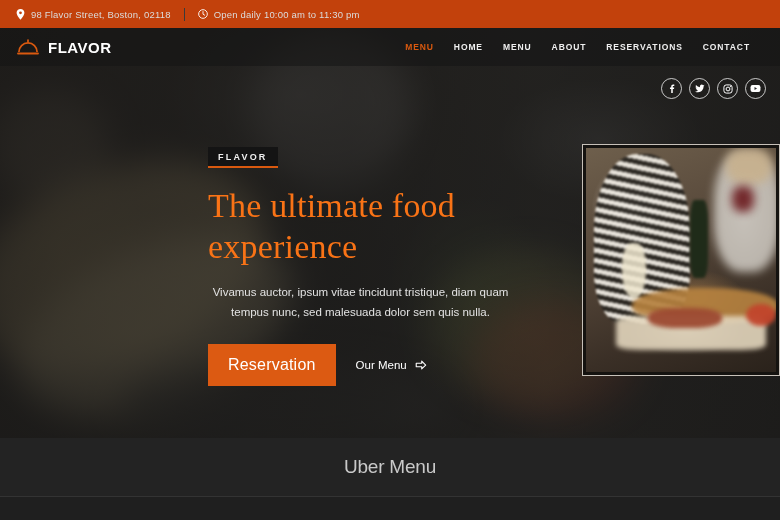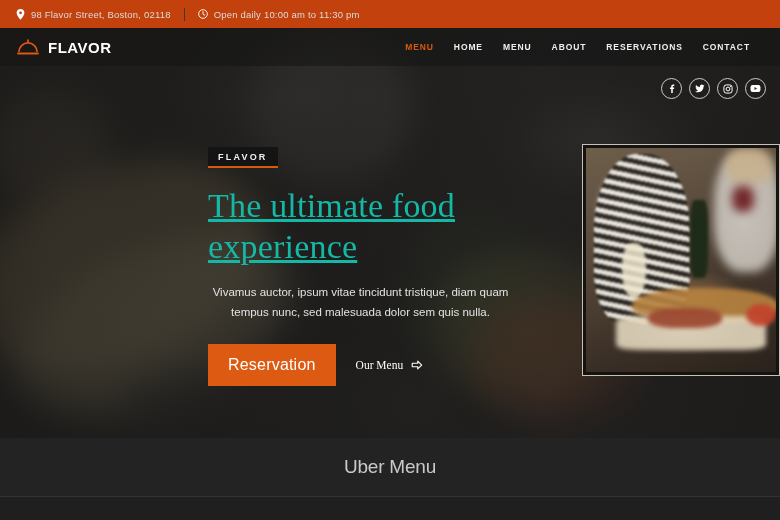--- a/index.html
+++ b/index.html
@@ -80,36 +80,35 @@
   
   .hero-content{ position:absolute; left:208px; top:146px; width:330px; z-index:4; }
   .badge{
     display:inline-block; background:#141414; color:#efefef;
     font-size:9px; font-weight:bold; letter-spacing:2.2px;
     padding:5px 10px 4px; border-bottom:2px solid #d9590f;
   }
   .hero-title{
     margin-top:17px;
     font-family:"Liberation Serif", serif;
-    font-size:34px; line-height:1.22; font-weight:normal; color:#14b8a6;
+    font-size:34px; line-height:1.22; font-weight:normal; color:#f97316;
     letter-spacing:.2px;
-    text-decoration:underline;
   }
   .hero-desc{
     margin-top:14px; font-size:11.5px; line-height:1.75; color:#e2e2e2; max-width:305px;text-align:center;
   }
   .hero-actions{ margin-top:22px; display:flex; align-items:center; gap:18px; }
   .btn-primary{
     background:#dc5a12; color:#fff; border:none;
     font-family:inherit; font-size:16px;
     padding:12px 20px; cursor:pointer; letter-spacing:.2px;
   }
   .btn-ghost{
     background:none; border:none; color:#fff; cursor:pointer;
-    font-family:Liberation Serif, serif; font-size:11.5px;
+    font-family:Liberation Sans, sans-serif; font-size:11.5px;
     display:flex; align-items:center; gap:8px; padding:6px 2px;
   }
 
   
   .inset{
     position:absolute; left:582px; top:144px; width:198px; height:232px;
     z-index:4; border:1px solid rgba(230,225,215,.85); padding:3px;
     background:#151310; overflow:hidden;
   }
   .inset-photo{

